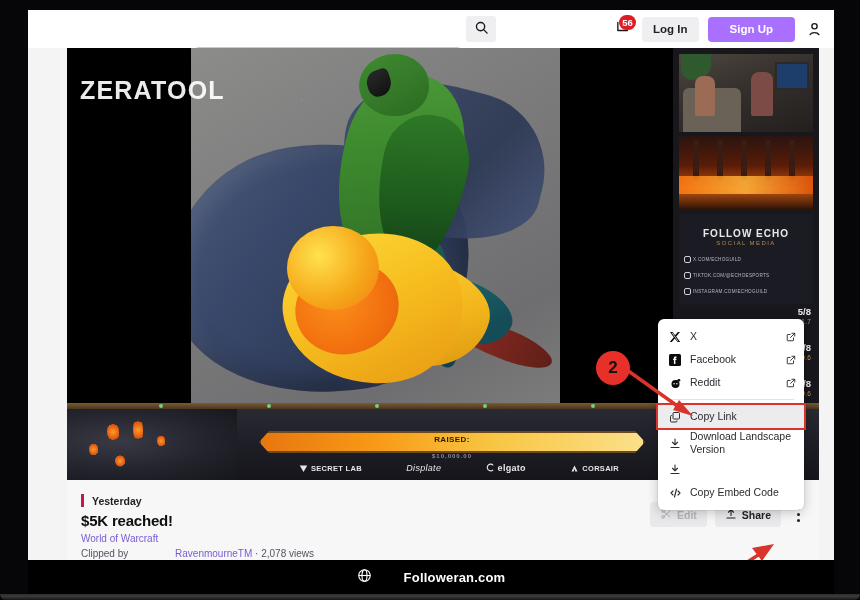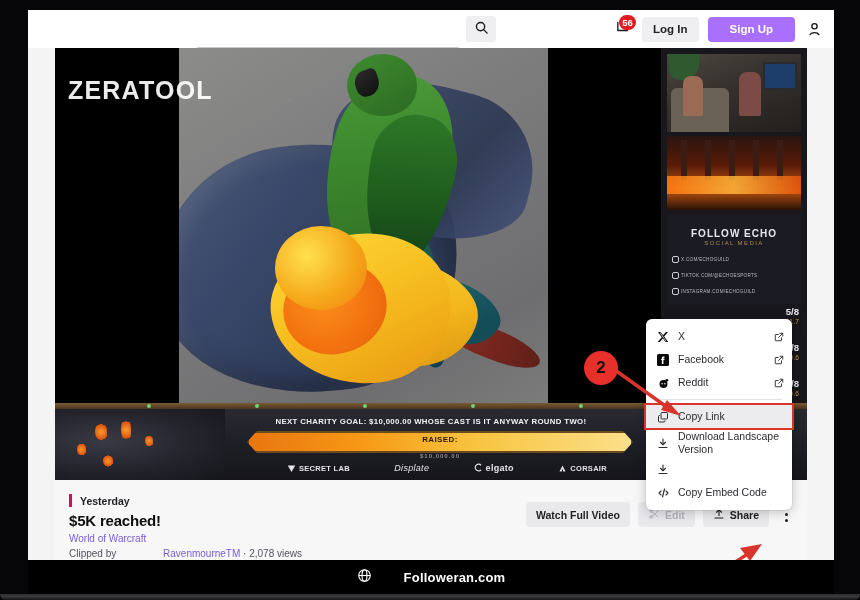--- a/index.html
+++ b/index.html
@@ -73,21 +73,21 @@
   }
   #signup-btn {
     height: 25px; padding: 0 22px;
     background: #a970ff; border: none; border-radius: 4px;
     font-family: "Liberation Sans", sans-serif; font-size: 11.5px; font-weight: bold; color: #ffffff;
     cursor: pointer;
   }
   #account-icon { width: 20px; height: 22px; display:flex; align-items:center; justify-content:center; cursor:pointer; }
 
   
-  #content { position: absolute; left: 0; top: 38px; width: 806px; height: 512px; background: #f4f4f5; }
+  #content { position: absolute; left: 12px; top: 38px; width: 806px; height: 512px; background: #f4f4f5; }
 
   
   #video-stage {
     position: absolute; left: 27px; top: 0; width: 752px; height: 432px;
     background: #000; overflow: hidden;
   }
   #video-clip {
     position: absolute; left: 124px; top: 0; width: 369px; height: 432px;
     overflow: hidden;
     background:
@@ -444,21 +444,20 @@
           <span class="gem" style="left:416px"></span>
         <span class="gem" style="left:524px"></span>
           <span class="gem" style="left:632px"></span>
         <div class="gargoyle">
           <span class="flame" style="left:40px;top:14px;width:12px;height:18px"></span>
           <span class="flame" style="left:66px;top:10px;width:10px;height:22px"></span>
           <span class="flame" style="left:22px;top:34px;width:9px;height:13px"></span>
           <span class="flame" style="left:90px;top:26px;width:8px;height:12px"></span>
           <span class="flame" style="left:48px;top:46px;width:10px;height:12px"></span>
         </div>
-        <div id="goal-text">NEXT CHARITY GOAL: $10,000.00 WHOSE CAST IS IT ANYWAY ROUND TWO!</div>
         <div id="raised-bar"></div>
         <div id="raised-label">RAISED:</div>
         <div id="raised-amount">$10,000.00</div>
         <div id="sponsors">
           <span>
             <svg width="9" height="9" viewBox="0 0 24 24" fill="#e6e6ea">
                 <polygon points="2,4 22,4 12,21"></polygon>
               </svg>
             <span>SECRET LAB</span>
           </span>
@@ -485,21 +484,20 @@
           <span id="date-accent"></span>
           <span id="clip-date">Yesterday</span>
         </div>
         <div id="clip-title">$5K reached!</div>
         <a id="clip-game">World of Warcraft</a>
         <div id="clip-meta">
           <span>Clipped by </span><a class="author">RavenmourneTM</a><span> · </span><span>2,078 views</span>
         </div>
 
         <div id="clip-actions">
-          <button class="act-btn">Watch Full Video</button>
           <button class="act-btn disabled">
             <span>
               <svg width="12" height="12" viewBox="0 0 24 24" fill="none" stroke="#b4b4bd" stroke-width="2" stroke-linecap="round">
                 <circle cx="6" cy="6" r="2.6"></circle>
                   <circle cx="6" cy="18" r="2.6"></circle>
                 <line x1="8.2" y1="7.6" x2="20" y2="18"></line>
                   <line x1="8.2" y1="16.4" x2="20" y2="6"></line>
               </svg>
             </span>
             <span>Edit</span>

